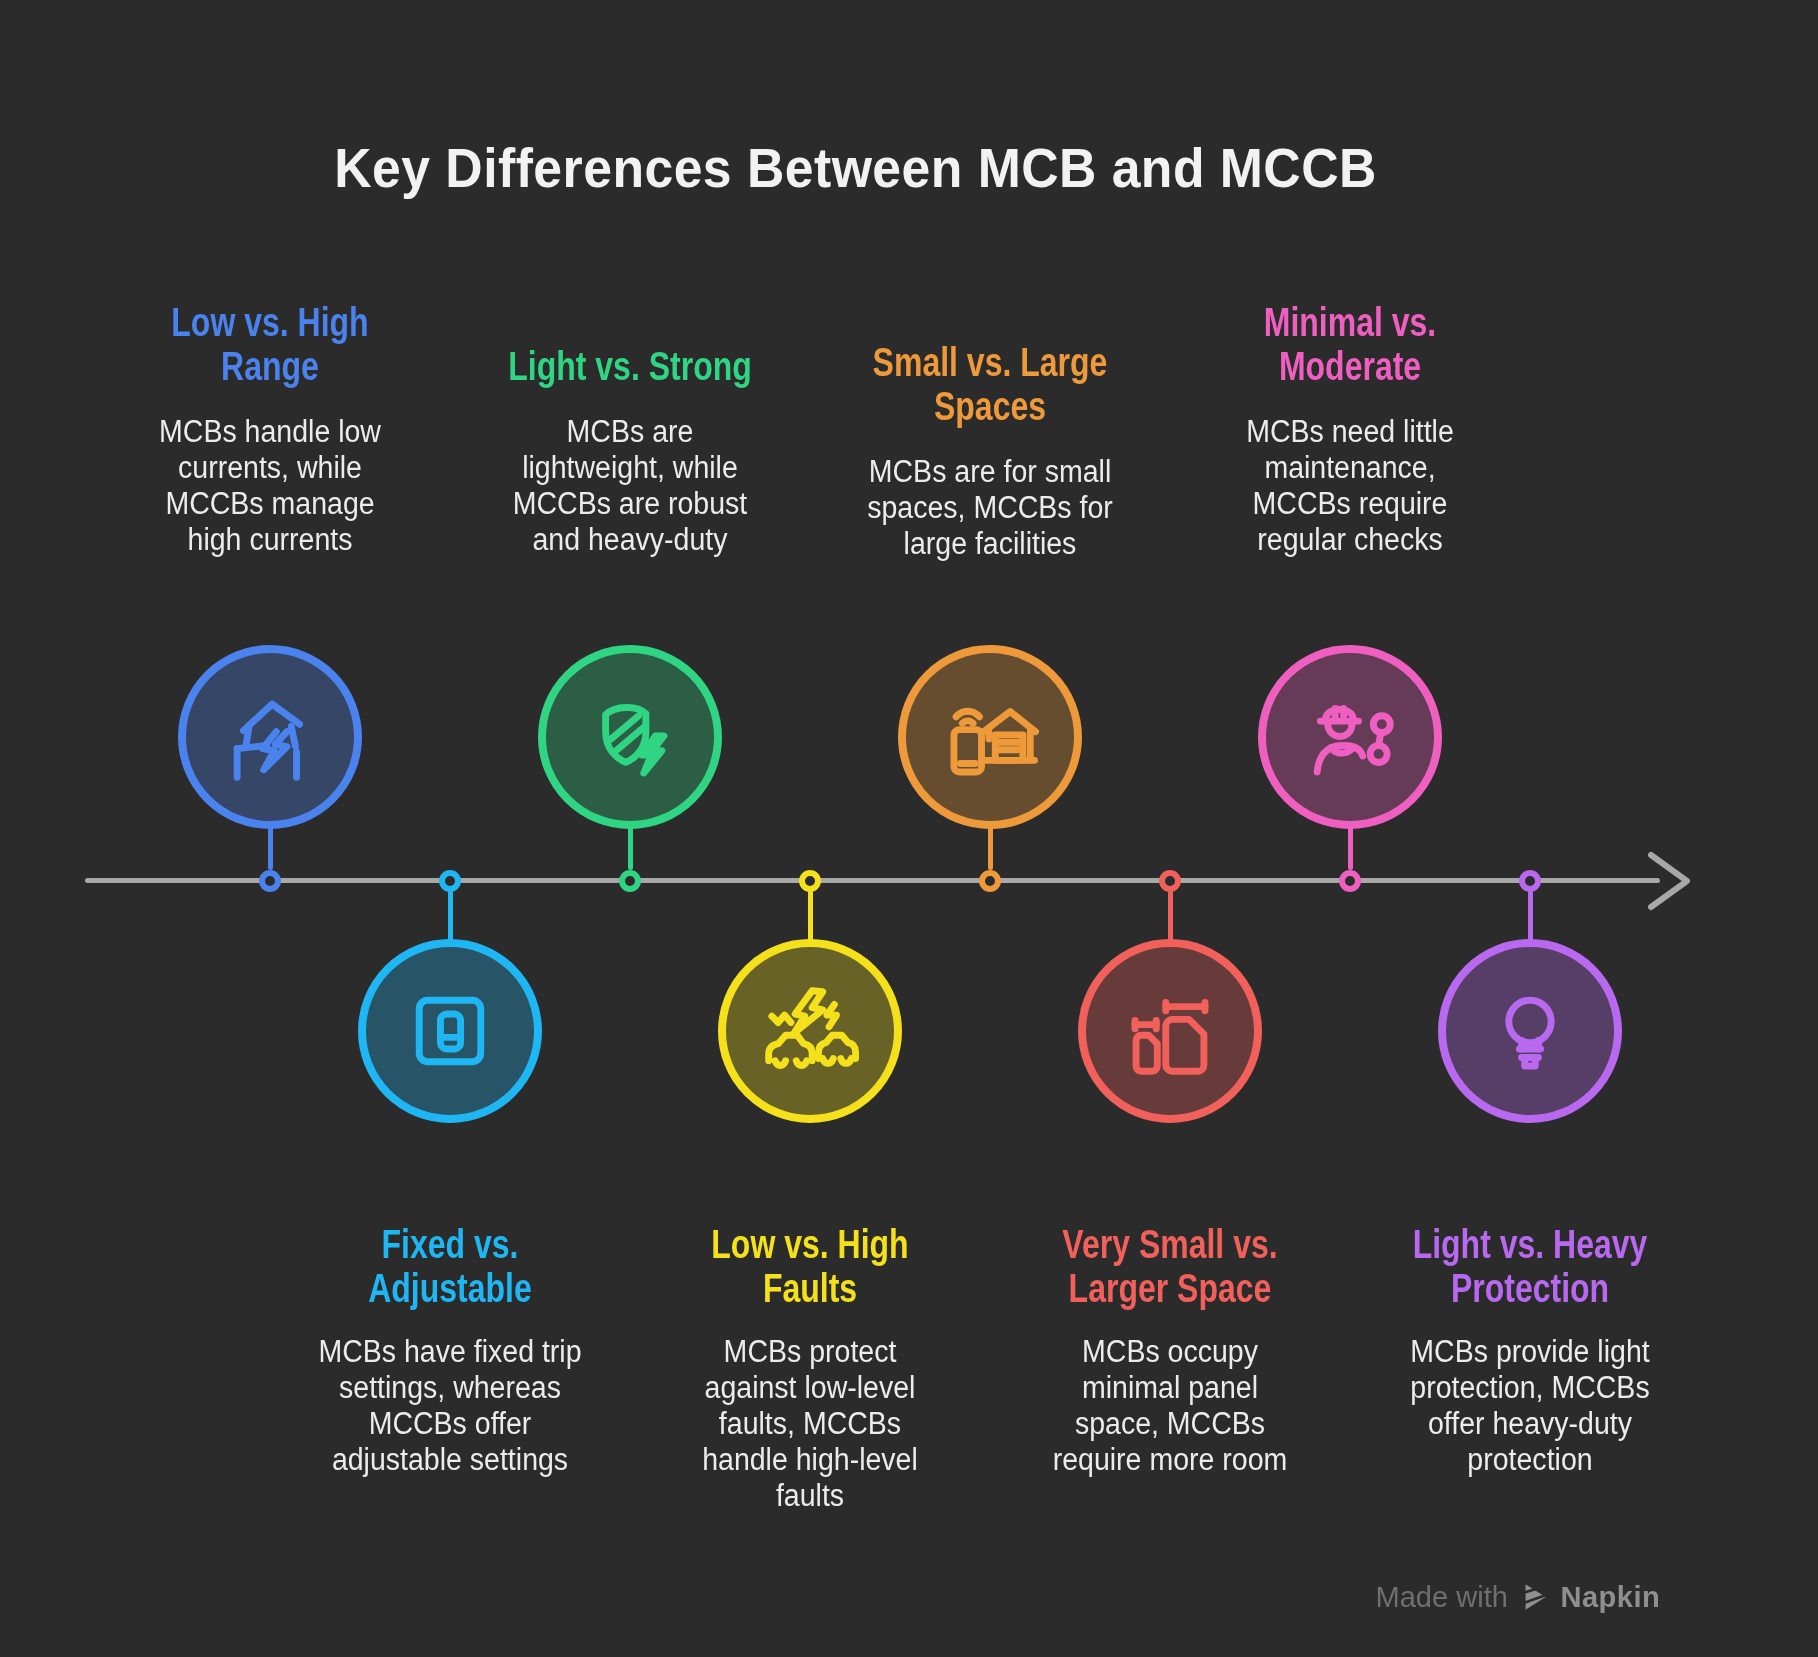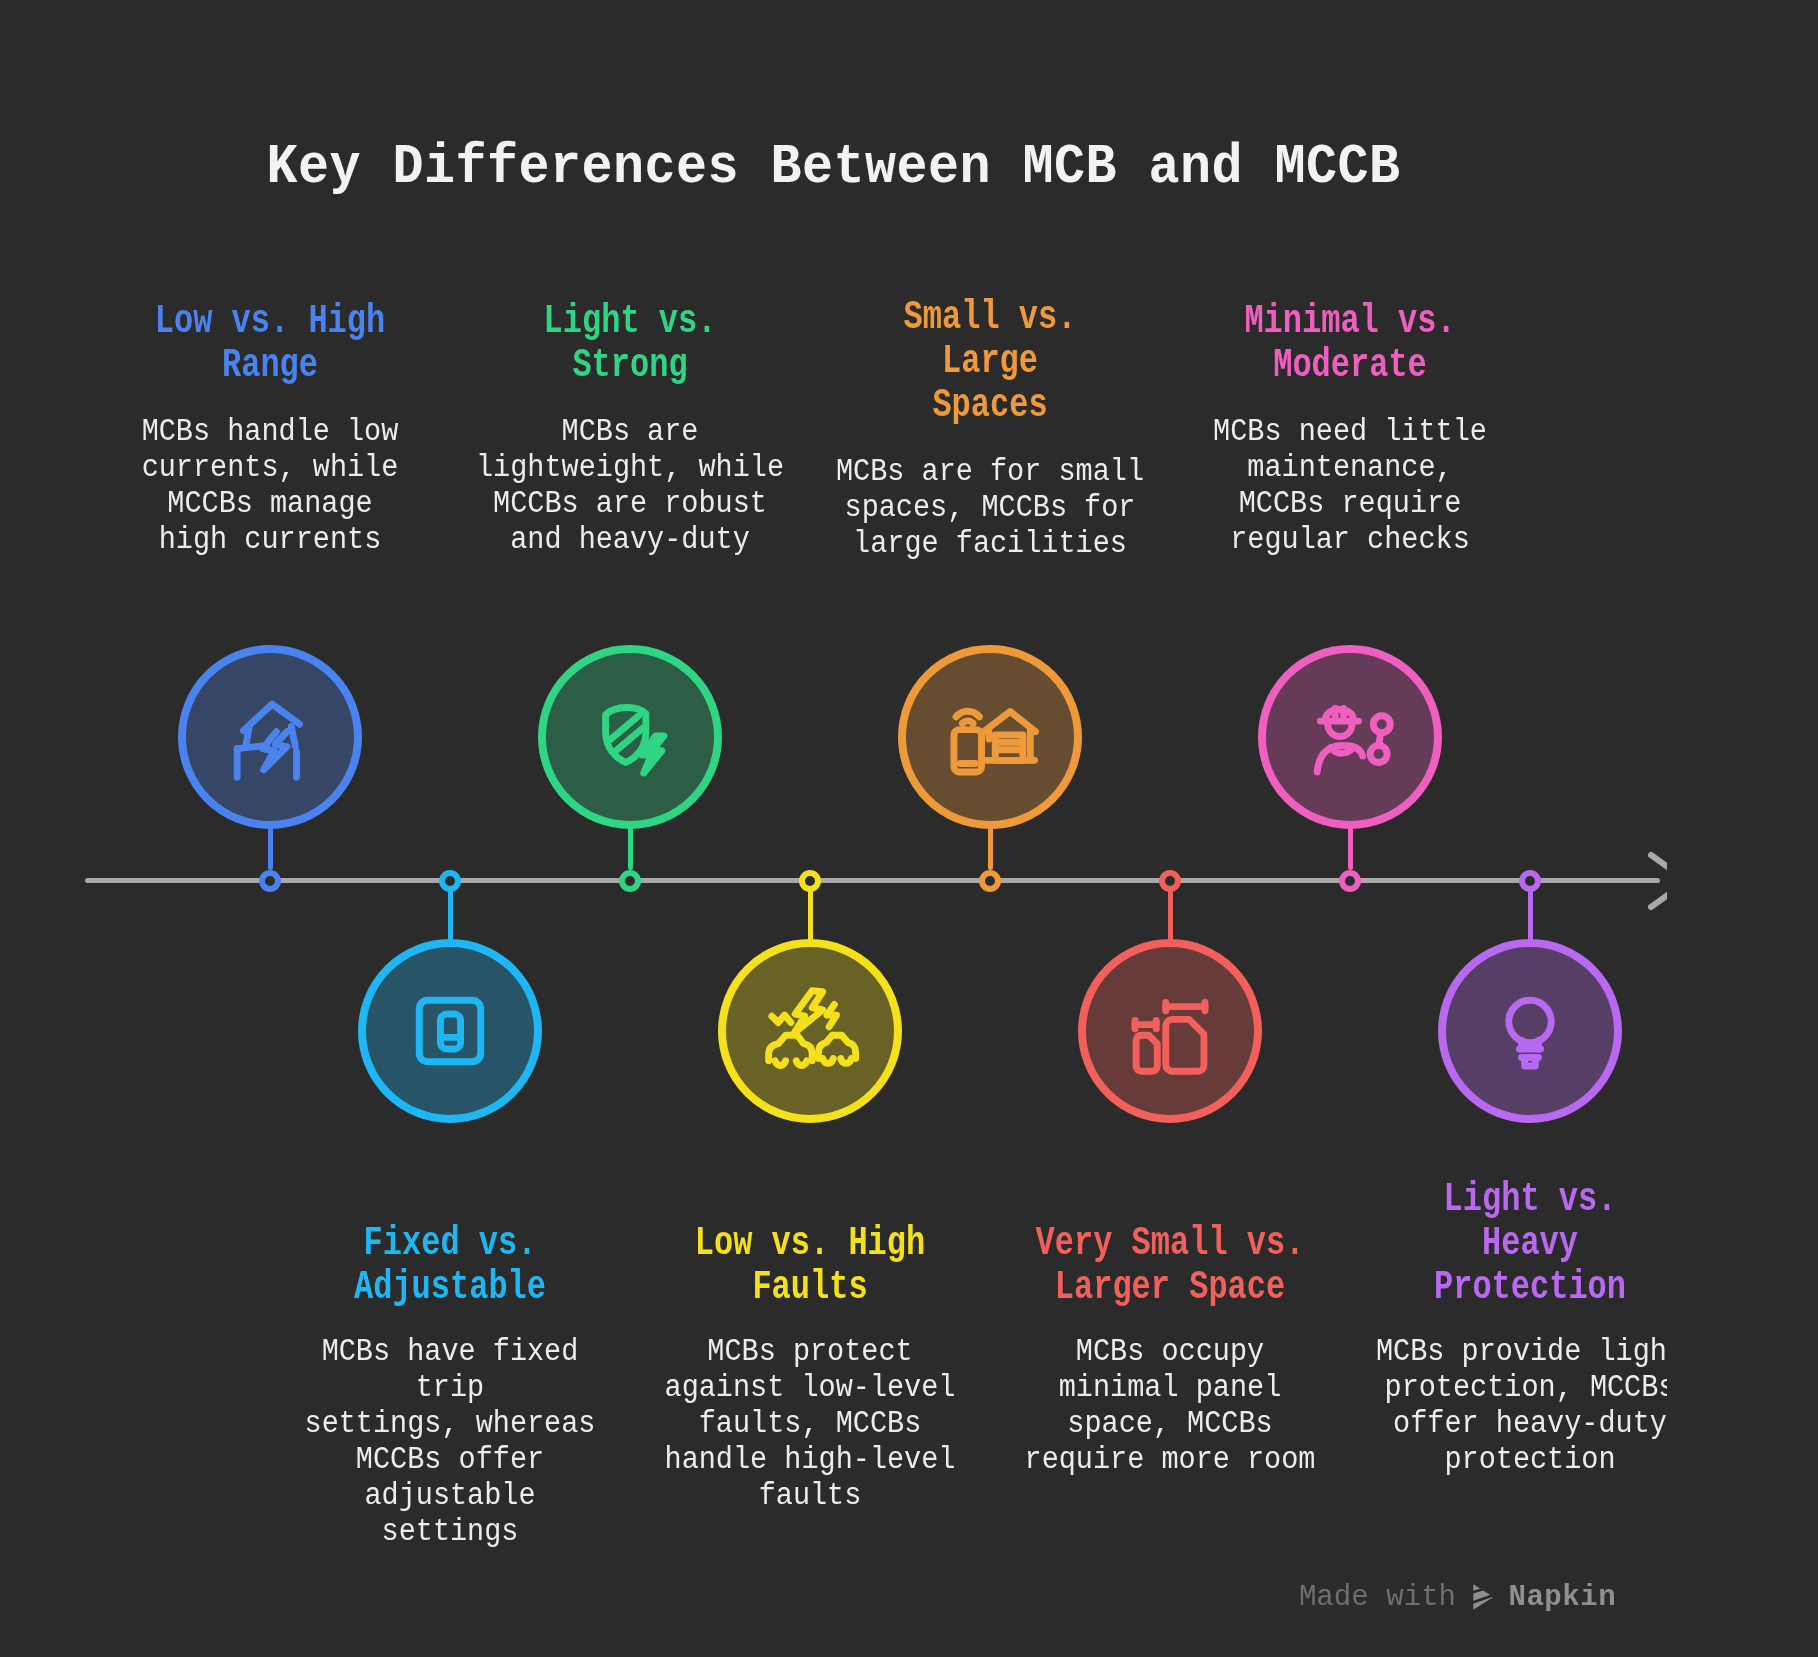--- a/index.html
+++ b/index.html
@@ -1,18 +1,18 @@
 <!DOCTYPE html>
 <html><head>
 <meta charset="utf-8">
 <style>
   html,body { margin:0; padding:0; background:#2b2b2b; }
   #canvas {
     position:relative; width:1667px; height:1657px; background:#2b2b2b;
-    font-family:Liberation Mono, monospace; overflow:hidden;
+    font-family:Liberation Sans, sans-serif; overflow:hidden;padding-left:44px;
   }
   .title {
     position:absolute; top:136px; left:0; width:100%;
     text-align:center; font-size:55px; font-weight:bold; color:#f2f2f2;
     transform:scaleX(0.94); letter-spacing:0.5px;
   }
   .heading {
     position:absolute; width:340px; height:88px;
     display:flex; flex-direction:column; justify-content:flex-end; align-items:center;
     text-align:center; font-weight:bold; font-size:40px; line-height:44px;

